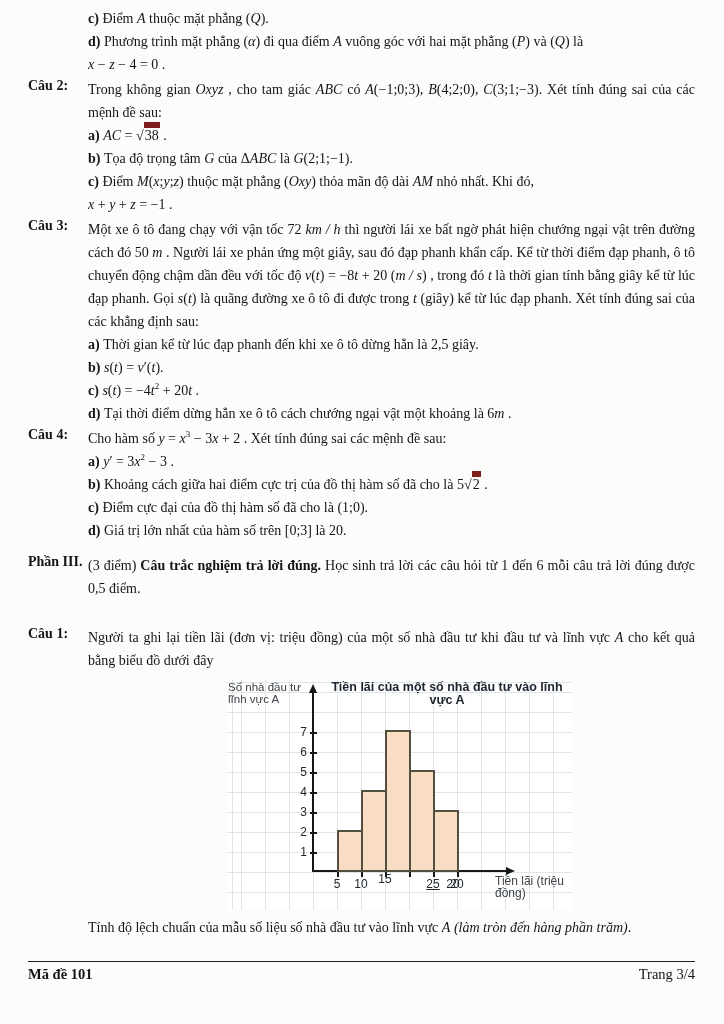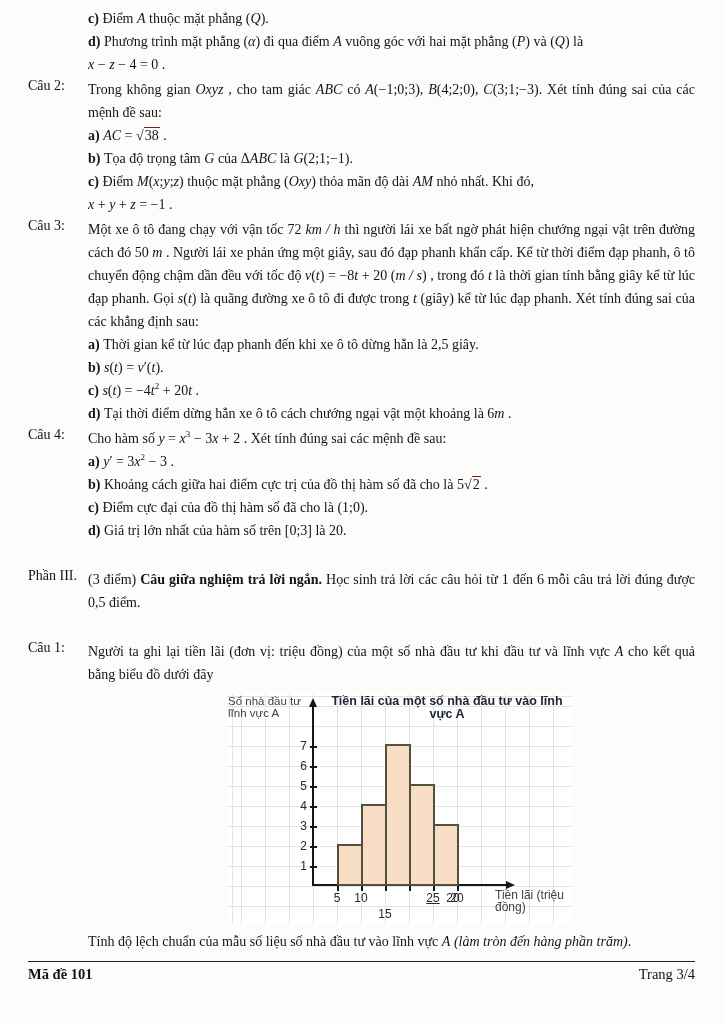--- a/index.html
+++ b/index.html
@@ -5,31 +5,31 @@
   html,body{margin:0;padding:0;}
   body{
     width:724px;height:1024px;position:relative;overflow:hidden;
     background:#fcfcfa;color:#141414;
     font-family:"Liberation Serif","DejaVu Serif",serif;
     font-size:14px;
   }
   .content{position:absolute;left:28px;top:7px;width:667px;}
   .block{display:flex;margin-top:2px;}
   .block:first-child{margin-top:0;}
-  .block[data-kind="section"]{margin-top:26px;}
+  .block[data-kind="section"]{margin-top:12px;}
   .block[data-kind="section"] + .block{margin-top:26px;}
-  .qlabel{width:60px;flex:none;font-weight:normal;white-space:nowrap;}
+  .qlabel{width:60px;flex:none;font-weight:bold;white-space:nowrap;}
   .qbody{flex:1;min-width:0;}
   .qbody p{margin:0;line-height:23px;text-align:justify;}
   .seg-b{font-weight:bold;}
   .seg-i{font-style:italic;}
   sup.seg-sup{font-size:9px;line-height:0;}
   .seg-sqrt{white-space:nowrap;}
   .seg-sqrt::before{content:"√";font-style:normal;}
-  .seg-sqrt .rdx{border-top:1px solid #7f1d1d;padding:0 1px;}
+  .seg-sqrt .rdx{border-top:6px solid #7f1d1d;padding:0 1px;}
   .seg-vec{font-style:italic;position:relative;display:inline-block;}
   .seg-vec::before{content:"→";position:absolute;left:0;right:0;top:-12px;
     font-size:12px;font-style:normal;text-align:center;}
 
   
   figure.chart{position:relative;width:345px;height:230px;margin:8px 0 6px 199px;
     font-family:"Liberation Sans","DejaVu Sans",sans-serif;}
   .grid-bg{position:absolute;inset:0;background:#ffffff;
     background-image:
       repeating-linear-gradient(to right,#dfe4e7 0 1px,transparent 1px 24px),
@@ -99,21 +99,21 @@
           <p><span>Cho hàm số </span><span class="seg-i">y</span><span> = </span><span class="seg-i">x</span><sup class="seg-sup">3</sup><span> − 3</span><span class="seg-i">x</span><span> + 2 . Xét tính đúng sai các mệnh đề sau:</span></p>
           <p><span class="seg-b">a) </span><span class="seg-i">y</span><span>′ = 3</span><span class="seg-i">x</span><sup class="seg-sup">2</sup><span> − 3 .</span></p>
           <p><span class="seg-b">b) </span><span>Khoảng cách giữa hai điểm cực trị của đồ thị hàm số đã cho là 5</span><span class="seg-sqrt"><span class="rdx">2</span></span><span> .</span></p>
           <p><span class="seg-b">c) </span><span>Điểm cực đại của đồ thị hàm số đã cho là (1;0).</span></p>
           <p><span class="seg-b">d) </span><span>Giá trị lớn nhất của hàm số trên [0;3] là 20.</span></p>
         </div>
       </div>
       <div class="block" data-kind="section">
         <div class="qlabel">Phần III.</div>
         <div class="qbody">
-          <p><span>(3 điểm) </span><span class="seg-b">Câu giữa nghiệm trả lời ngắn.</span><span> Học sinh trả lời các câu hỏi từ 1 đến 6 mỗi câu trả lời đúng được 0,5 điểm.</span></p>
+          <p><span>(3 điểm) </span><span class="seg-b">Câu trắc nghiệm trả lời đúng.</span><span> Học sinh trả lời các câu hỏi từ 1 đến 6 mỗi câu trả lời đúng được 0,5 điểm.</span></p>
         </div>
       </div>
       <div class="block" data-kind="question">
         <div class="qlabel">Câu 1:</div>
         <div class="qbody">
           <p><span>Người ta ghi lại tiền lãi (đơn vị: triệu đồng) của một số nhà đầu tư khi đầu tư và lĩnh vực </span><span class="seg-i">A</span><span> cho kết quả bằng biểu đồ dưới đây</span></p>
         </div>
       </div>
     </div>
 
@@ -144,21 +144,21 @@
         <div class="c-ytick" style="left: 58px; top: 65px;">6</div>
         <div class="c-ytickmark" style="left: 83px; top: 72px;"></div>
         <div class="c-ytick" style="left: 58px; top: 45px;">7</div>
         <div class="c-ytickmark" style="left: 83px; top: 52px;"></div>
       </div>
     <div id="c-xticks">
         <div class="c-xtick" style="left: 99px; top: 197px;">5</div>
         <div class="c-xtickmark" style="left: 110px; top: 192px;"></div>
         <div class="c-xtick" style="left: 123px; top: 197px;">10</div>
         <div class="c-xtickmark" style="left: 134px; top: 192px;"></div>
-        <div class="c-xtick" style="left: 147px; top: 213px;">15</div>
+        <div class="c-xtick" style="left: 147px; top: 192px;">15</div>
         <div class="c-xtickmark" style="left: 158px; top: 192px;"></div>
         <div class="c-xtick" style="left: 171px; top: 197px; margin-left: 44px;">20</div>
         <div class="c-xtickmark" style="left: 182px; top: 192px;"></div>
         <div class="c-xtick" style="left: 195px; top: 197px; text-decoration: underline;">25</div>
         <div class="c-xtickmark" style="left: 206px; top: 192px;"></div>
         <div class="c-xtick" style="left: 219px; top: 197px;">20</div>
         <div class="c-xtickmark" style="left: 230px; top: 192px;"></div>
       </div>
     <div class="c-xlab">Tiền lãi (triệu đồng)</div>
   </figure>

